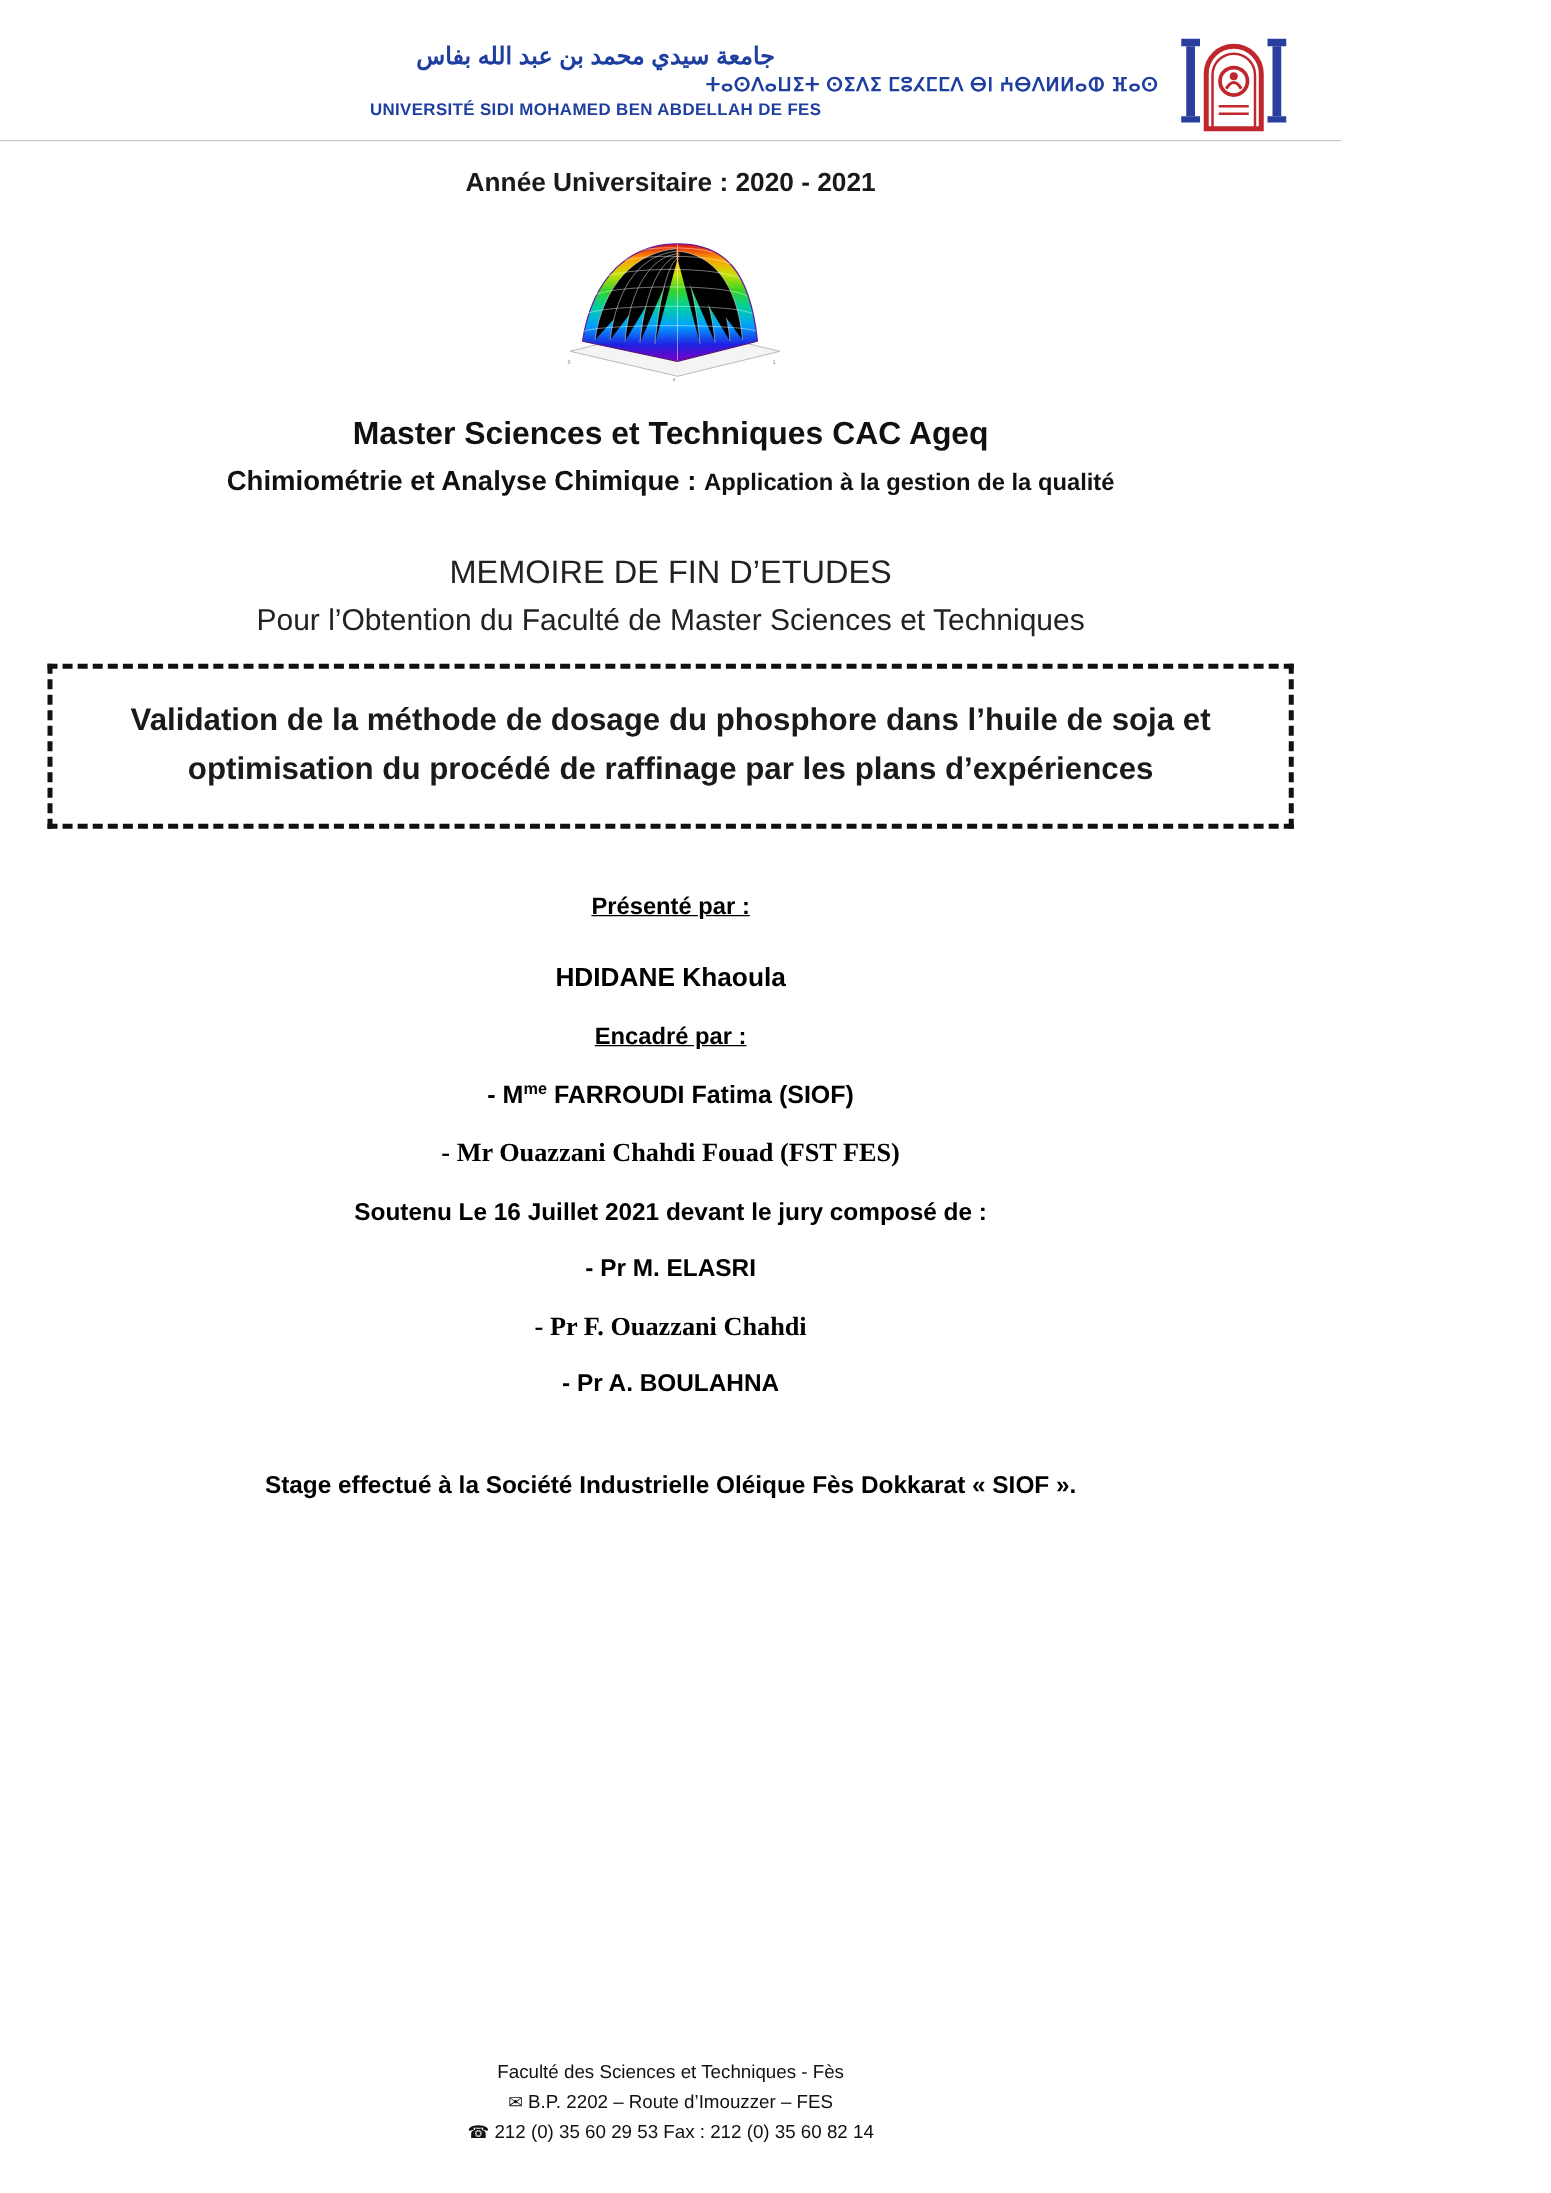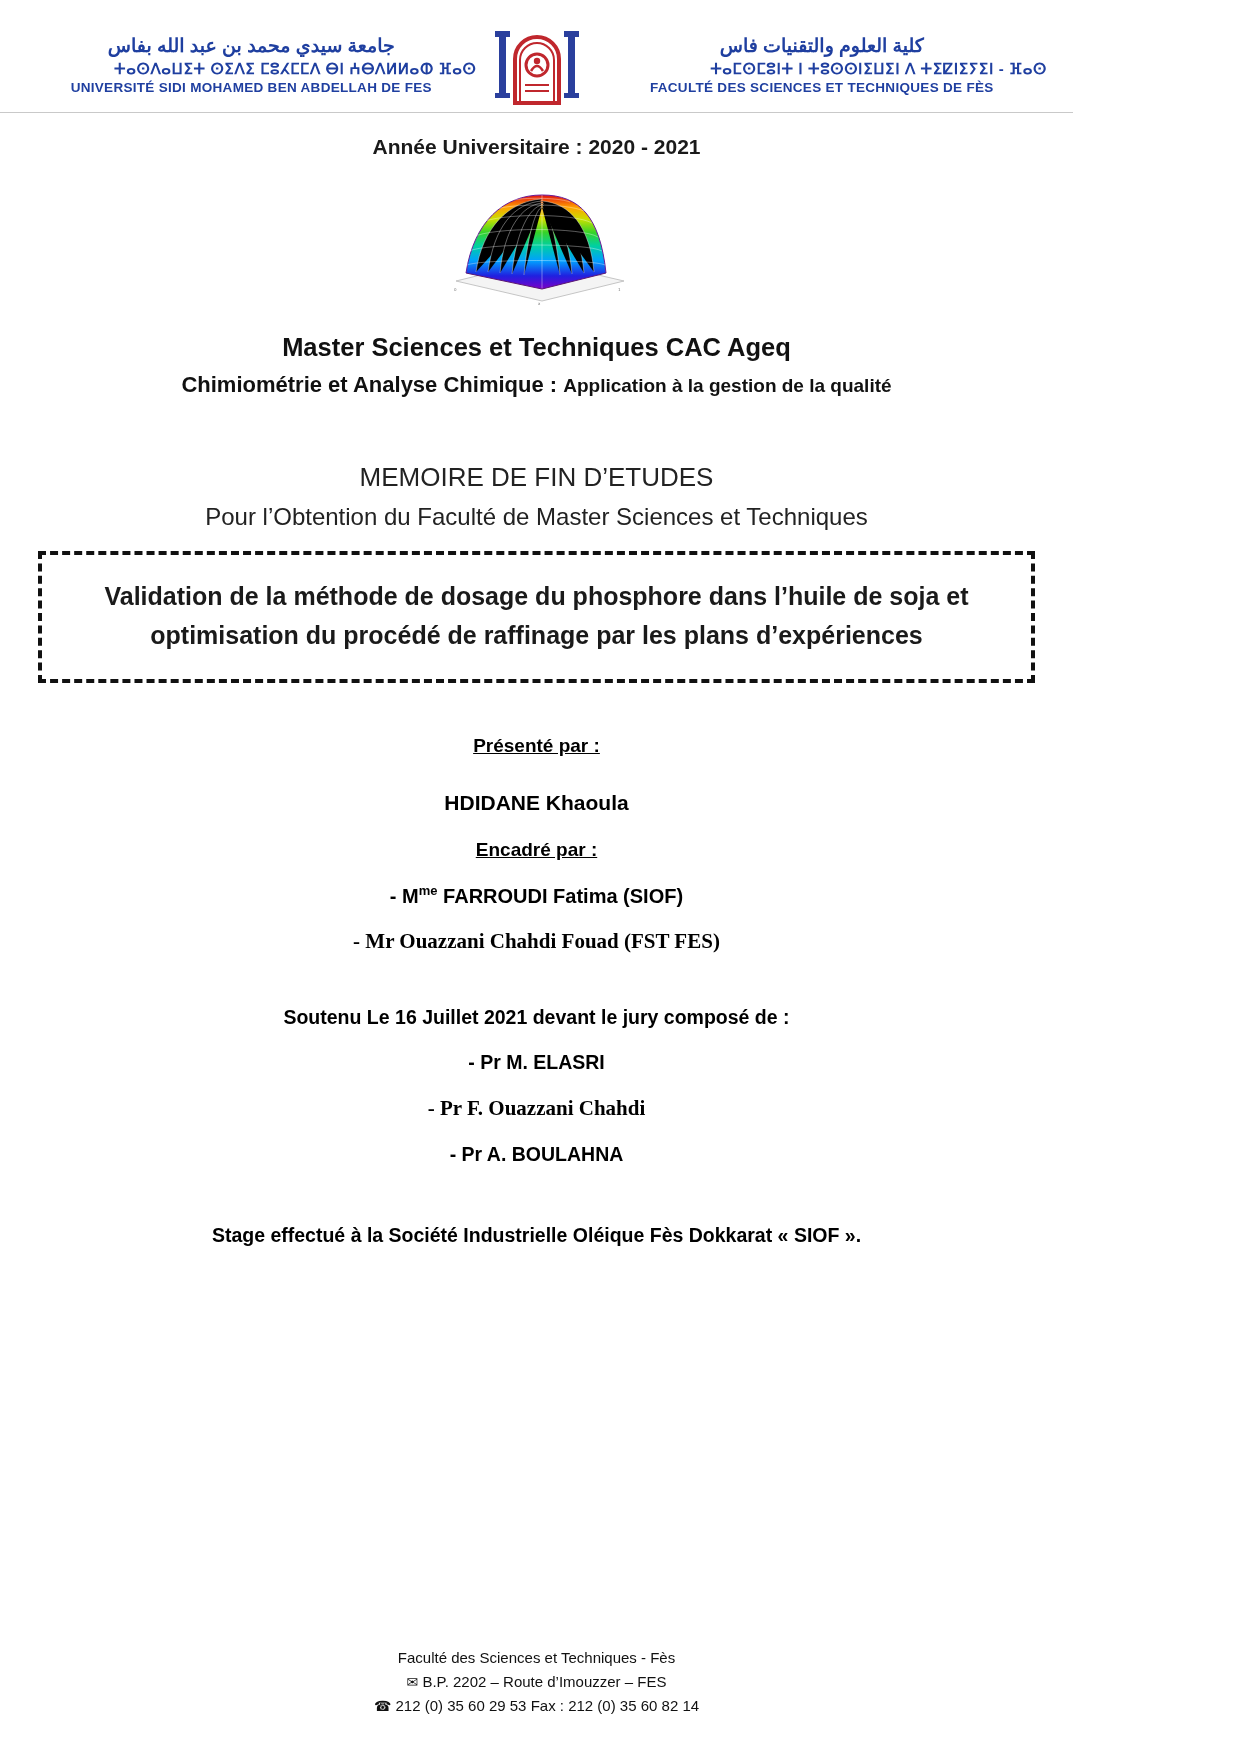--- a/index.html
+++ b/index.html
@@ -103,21 +103,21 @@
     font-size: 22px;
     font-weight: bold;
     color: #111;
   }
   .chimio-line .sub {
     font-size: 19px;
     font-weight: bold;
   }
 
   .memoire {
-    margin-top: 64px;
+    margin-top: 44px;
     font-size: 26px;
     color: #222;
   }
   .pour {
     margin-top: 10px;
     font-size: 24px;
     color: #222;
   }
 
   .title-box {
@@ -159,21 +159,21 @@
   .supervisor sup {
     font-size: 13px;
     vertical-align: super;
   }
   .supervisor.serif {
     font-family: "Liberation Serif", serif;
     font-size: 21px;
   }
 
   .jury-intro {
-    margin-top: 52px;
+    margin-top: 24px;
     font-size: 19.5px;
     font-weight: bold;
   }
   .jury-item {
     margin-top: 22px;
     font-size: 19.5px;
     font-weight: bold;
   }
   .jury-item.serif {
     font-family: "Liberation Serif", serif;
@@ -233,25 +233,20 @@
         <path d="M31 84 L31 41 A17 17 0 0 1 65 41 L65 84 Z" fill="none" stroke="#c0272d" stroke-width="2"></path>
 
         <circle cx="48" cy="46" r="11" fill="none" stroke="#c0272d" stroke-width="3"></circle>
         <path d="M42 52 q6 -10 12 0" fill="none" stroke="#c0272d" stroke-width="2.5"></path>
         <circle cx="48" cy="42" r="3.2" fill="#c0272d"></circle>
         <path d="M36 66 h24" stroke="#c0272d" stroke-width="2"></path>
         <path d="M36 72 h24" stroke="#c0272d" stroke-width="2"></path>
       </svg>
     </div>
 
-    <div class="header-side">
-      <div class="hdr-ar">كلية العلوم والتقنيات فاس</div>
-      <div class="hdr-tif">ⵜⴰⵎⵙⵎⵓⵏⵜ ⵏ ⵜⵓⵙⵙⵏⵉⵡⵉⵏ ⴷ ⵜⵉⵇⵏⵉⵢⵉⵏ - ⴼⴰⵙ</div>
-      <div class="hdr-fr">FACULTÉ DES SCIENCES ET TECHNIQUES DE FÈS</div>
-    </div>
   </div>
 
   <div class="hdr-rule"></div>
 
   <div class="content">
 
     <div class="year">Année Universitaire : 2020 - 2021</div>
 
     <div class="figure-wrap">
       <svg viewBox="0 0 190 130" width="190" height="130" xmlns="http://www.w3.org/2000/svg" aria-hidden="true">

